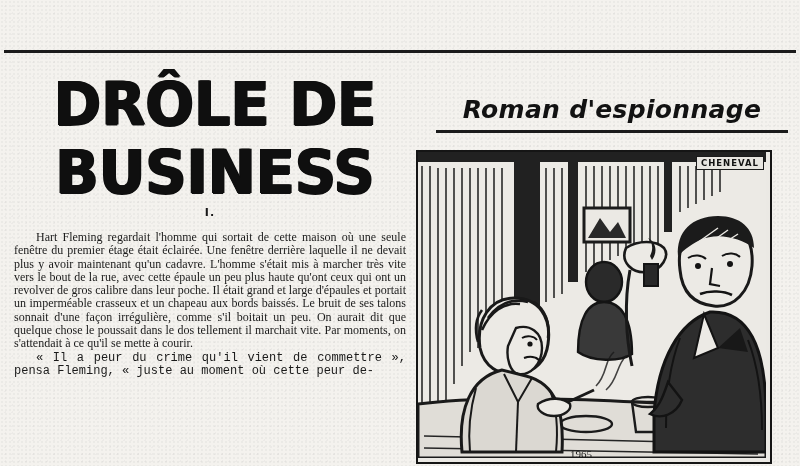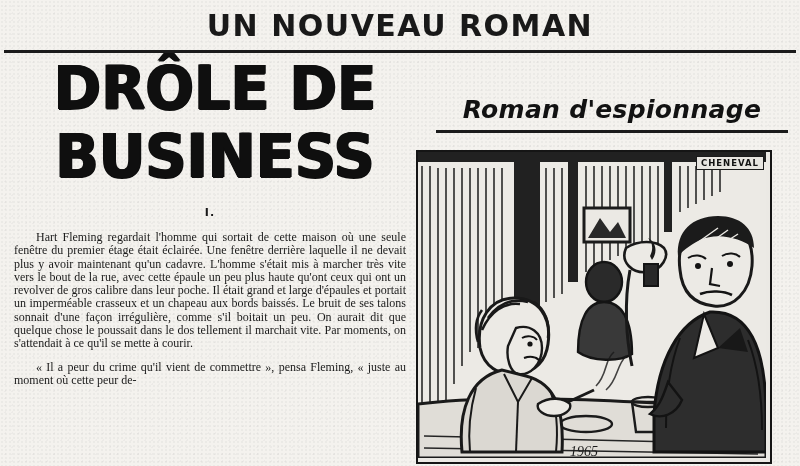--- a/index.html
+++ b/index.html
@@ -45,21 +45,21 @@
     top: 50px;
     left: 4px;
     width: 792px;
     height: 3px;
     background: #1d1d1d;
   }
 
   
   .title-block {
     position: absolute;
-    top: 56px;
+    top: 72px;
     left: 8px;
     width: 414px;
     height: 120px;
   }
   .title-line {
     font-family: "DejaVu Sans", sans-serif;
     font-weight: bold;
     color: #111;
     font-size: 54px;
     line-height: 58px;
@@ -140,21 +140,22 @@
     color: #1c1c1c;
     text-align: justify;
     text-justify: inter-word;
     hyphens: manual;
   }
   .body-text p {
     margin: 0;
     text-indent: 22px;
   }
   .body-text p + p {
-    margin-top: 10px;
+    margin-top: 1px;
+    font-family: Liberation Mono, monospace;
   }
 
   
   .illo {
     position: absolute;
     left: 416px;
     top: 150px;
     width: 352px;
     height: 310px;
     background: #e9e7e2;
@@ -173,31 +174,29 @@
     font-weight: bold;
     letter-spacing: 1px;
     padding: 1px 4px;
     color: #151515;
   }
   .artist-mark {
     position: absolute;
     left: 152px;
     bottom: 2px;
     font-family: "Liberation Serif", serif;
-    font-style: italic;
-    font-size: 14px;
+    font-size: 11px;
     color: #1d1d1d;
   }
 </style>
 </head>
 <body>
 
 <div class="page">
 
-  <div class="kicker">UN NOUVEAU ROMAN</div>
   <div class="rule-top"></div>
 
   <div class="title-block">
     <div class="title-line">DRÔLE DE</div>
     <div class="title-line second">BUSINESS</div>
   </div>
 
   <div class="byline">
     <div class="byline-1">Roman d'espionnage</div>
   </div>

